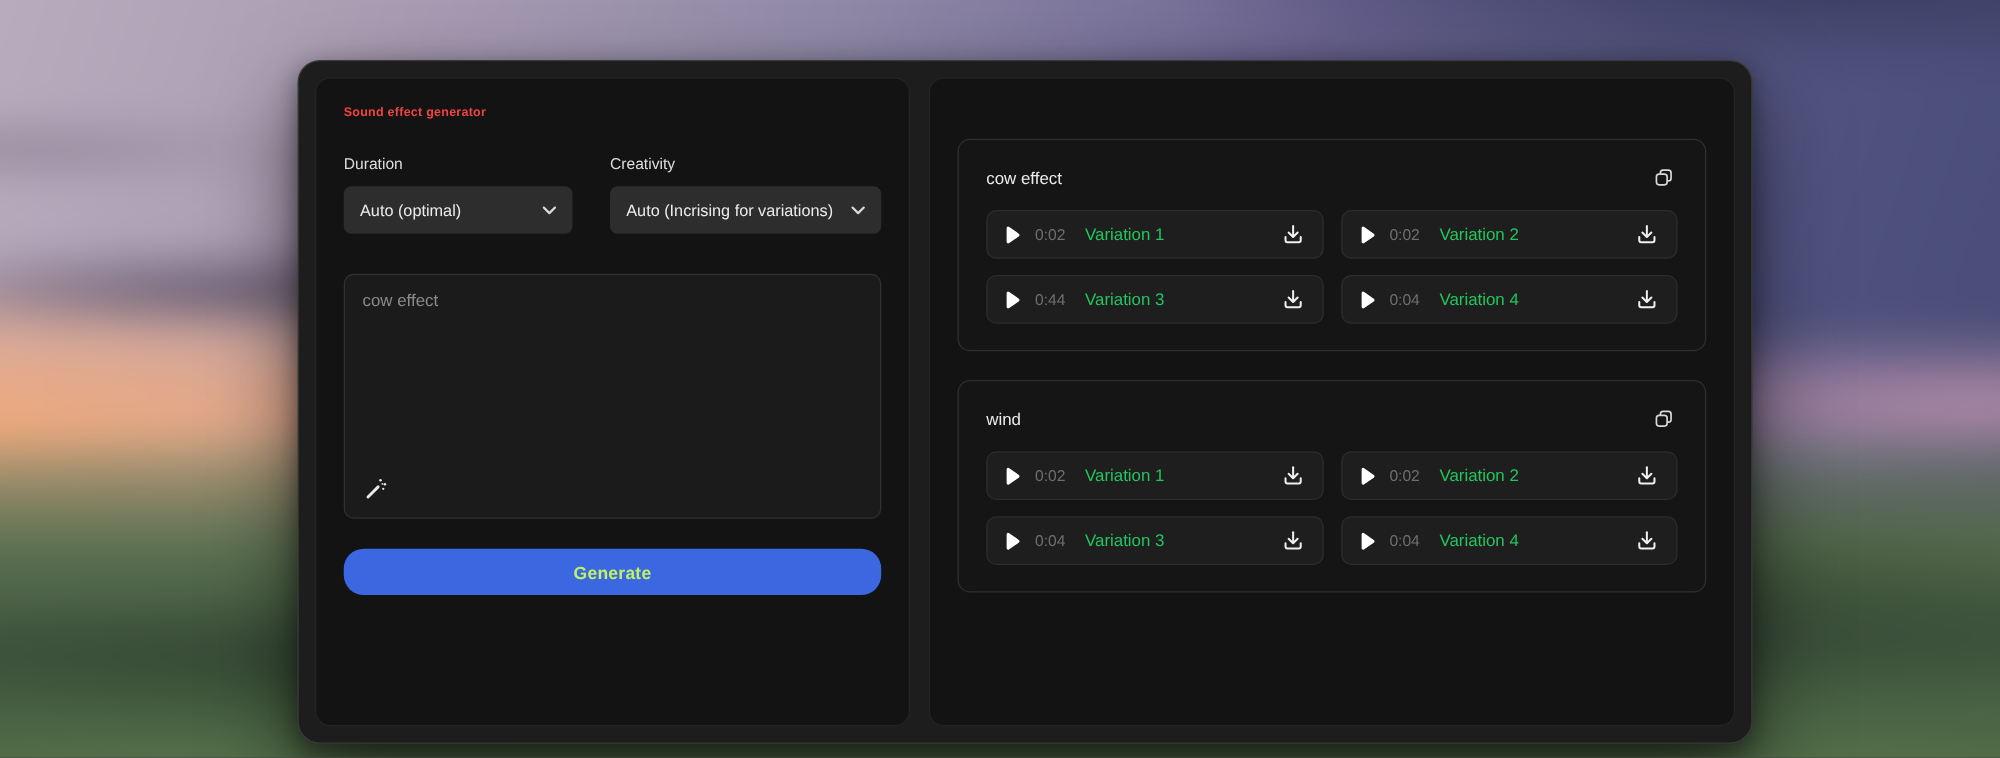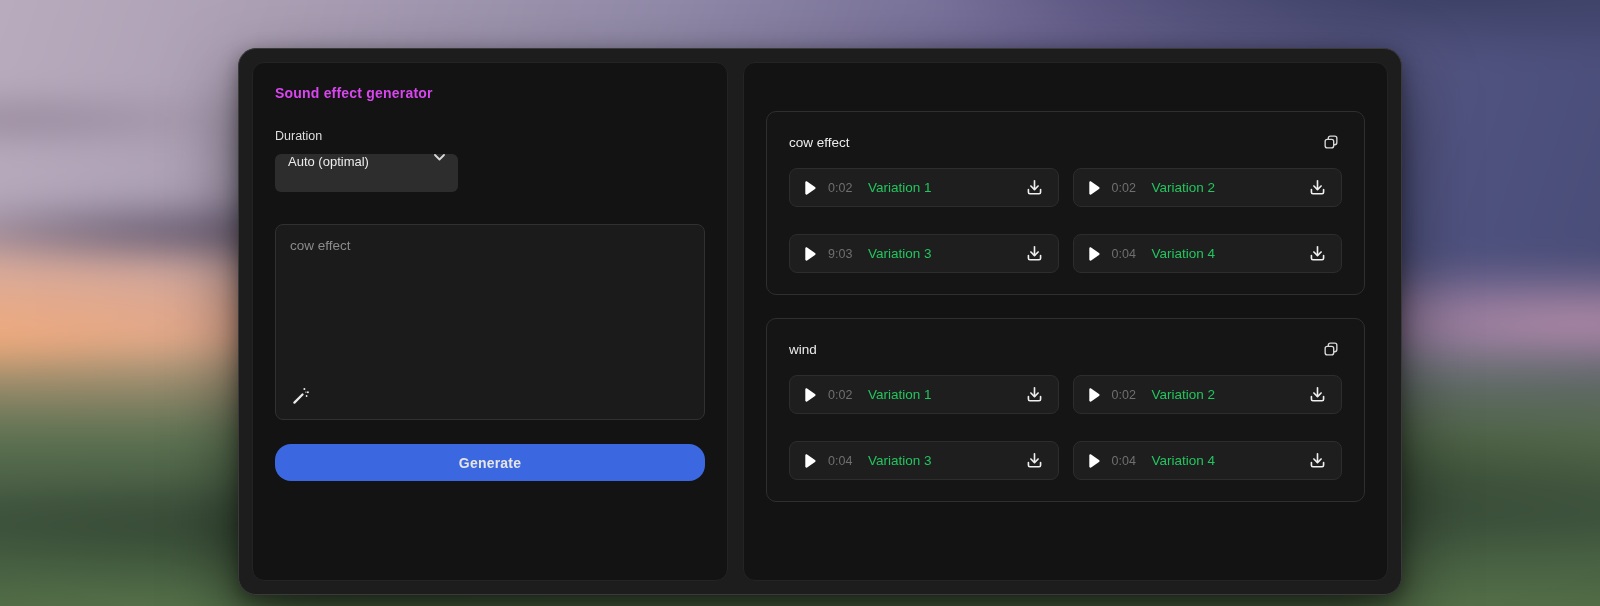--- a/index.html
+++ b/index.html
@@ -48,30 +48,30 @@
     box-shadow:0 30px 70px rgba(0,0,0,.55), 0 6px 20px rgba(0,0,0,.4);
     padding:13px; display:flex; gap:15px;
   }
   .card {
     background:#131313; border:1px solid #242424; border-radius:12px;
     padding:22px; overflow:hidden;
   }
   .generator-card { width:476px; flex:none; }
   .generations-card { flex:1; }
 
-  .panel-title { font-size:14px; font-weight:700; color:#d946ef; letter-spacing:.2px; }
+  .panel-title { font-size:10px; font-weight:700; color:#ef4444; letter-spacing:.2px; }
 
   
   .field-row { display:flex; gap:30px; margin-top:28px; }
   .field-duration { width:183px; flex:none; }
   .field-creativity { flex:1; }
   .field-label { font-size:12.5px; color:#dedede; margin-bottom:11px; }
   .select {
     height:38px; background:#2d2d2d; border-radius:6px; cursor:pointer;
-    display:flex; justify-content:space-between;
+    display:flex; align-items:center; justify-content:space-between;
     padding:0 13px; font-size:13px; color:#ececec; user-select:none;
   }
   .select .sel-text { white-space:nowrap; overflow:hidden; text-overflow:ellipsis; }
   .select svg { flex:none; margin-left:8px; }
 
   .prompt-box {
     margin-top:32px; height:196px; position:relative;
     background:#1b1b1b; border:1px solid #313131; border-radius:8px;
   }
   .prompt-box textarea {
@@ -79,34 +79,34 @@
     padding:13px 14px; font-family:inherit; font-size:13.5px; color:#e8e8e8;
   }
   .prompt-box textarea::placeholder { color:#8b8b8b; opacity:1; }
   .wand-btn {
     position:absolute; left:13px; bottom:11px; width:24px; height:24px;
     background:transparent; border:none; cursor:pointer; padding:0;
     display:flex; align-items:center; justify-content:center;
   }
   .generate-btn {
     margin-top:24px; width:100%; height:37px; border:none; border-radius:16px;
-    background:var(--accent,#3b68e0); color:#e5e5e5; font-family:inherit;
+    background:var(--accent,#3b68e0); color:#bef264; font-family:inherit;
     font-size:14px; font-weight:700; cursor:pointer; letter-spacing:.2px;
   }
 
   
   .group-card {
     margin-top:26px; border:1px solid #2f2f2f; border-radius:10px;
     background:#151515; padding:19px 22px 21px;
   }
   .group-card + .group-card { margin-top:23px; }
   .group-header { display:flex; align-items:center; justify-content:space-between; }
   .group-title { font-size:13.5px; color:#ececec; font-weight:400; }
   .copy-btn { background:none; border:none; cursor:pointer; padding:2px; display:flex; }
-  .variation-grid { margin-top:15px; display:grid; grid-template-columns:1fr 1fr; gap:27px 14px; }
+  .variation-grid { margin-top:15px; display:grid; grid-template-columns:1fr 1fr; gap:13px 14px; }
   .variation-row {
     height:39px; background:#1e1e1e; border:1px solid #2d2d2d; border-radius:8px;
     display:flex; align-items:center; padding:0 14px; gap:12px;
   }
   .play-btn { background:none; border:none; cursor:pointer; padding:0; display:flex; align-items:center; }
   .variation-duration { font-size:12.5px; color:#6f6f6f; min-width:28px; }
   .variation-label { font-size:13.5px; color:#22c55e; font-weight:500; }
   .spacer { flex:1; }
   .download-btn { background:none; border:none; cursor:pointer; padding:0; display:flex; align-items:center; }
 </style>
@@ -127,20 +127,29 @@
 <div class="app-panel">
 
   <section class="card generator-card">
     <h2 class="panel-title">Sound effect generator</h2>
 
     <div class="field-row">
       <div class="field field-duration">
         <div class="field-label">Duration</div>
         <div class="select">
           <span class="sel-text">Auto (optimal)</span>
+          <svg width="11" height="7" viewBox="0 0 11 7" fill="none">
+              <path d="M1 1l4.5 4.5L10 1" stroke="#d9d9d9" stroke-width="1.8" stroke-linecap="round" stroke-linejoin="round"></path>
+            </svg>
+        </div>
+      </div>
+      <div class="field field-creativity">
+        <div class="field-label">Creativity</div>
+        <div class="select">
+          <span class="sel-text">Auto (Incrising for variations)</span>
           <svg width="11" height="7" viewBox="0 0 11 7" fill="none">
               <path d="M1 1l4.5 4.5L10 1" stroke="#d9d9d9" stroke-width="1.8" stroke-linecap="round" stroke-linejoin="round"></path>
             </svg>
         </div>
       </div>
     </div>
 
     <div class="prompt-box">
       <textarea placeholder="cow effect" style=""></textarea>
       <button class="wand-btn" type="button">
@@ -205,21 +214,21 @@
       </svg>
     </button>
   </div>
 
   <div class="variation-row">
     <button class="play-btn" type="button">
       <svg width="12" height="14" viewBox="0 0 12 14">
                   <path d="M1.3 1.4v11.2c0 .9 1 1.5 1.8 1L11 8.1c.8-.5.8-1.7 0-2.2L3.1.4c-.8-.5-1.8.1-1.8 1z" fill="#ffffff"></path>
                 </svg>
     </button>
-    <span class="variation-duration">9:03</span>
+    <span class="variation-duration">0:44</span>
     <span class="variation-label">Variation 3</span>
     <span class="spacer"></span>
     <button class="download-btn" type="button">
       <svg width="19" height="19" viewBox="0 0 20 20" fill="none" stroke="#f0f0f0" stroke-width="1.7" stroke-linecap="round" stroke-linejoin="round">
         <path d="M10 3v8.6"></path>
         <path d="M6.2 8.4l3.8 3.8 3.8-3.8"></path>
         <path d="M3.6 12.2v2.8c0 .9.7 1.6 1.6 1.6h9.6c.9 0 1.6-.7 1.6-1.6v-2.8"></path>
       </svg>
     </button>
   </div>

